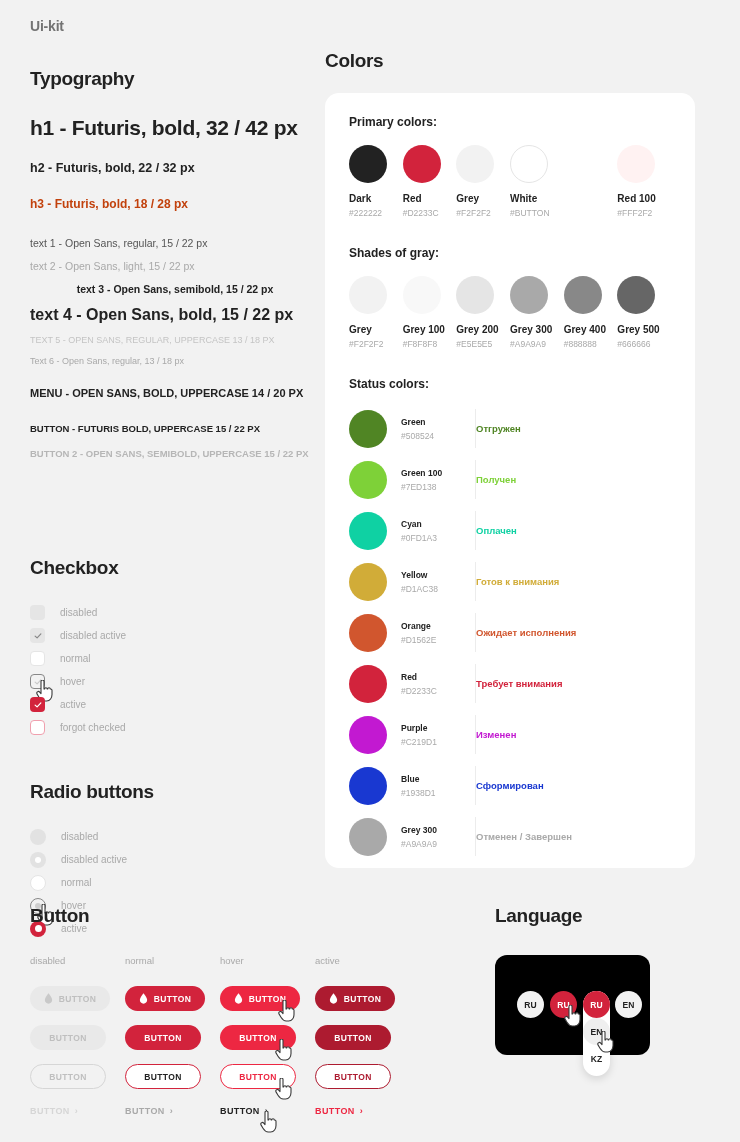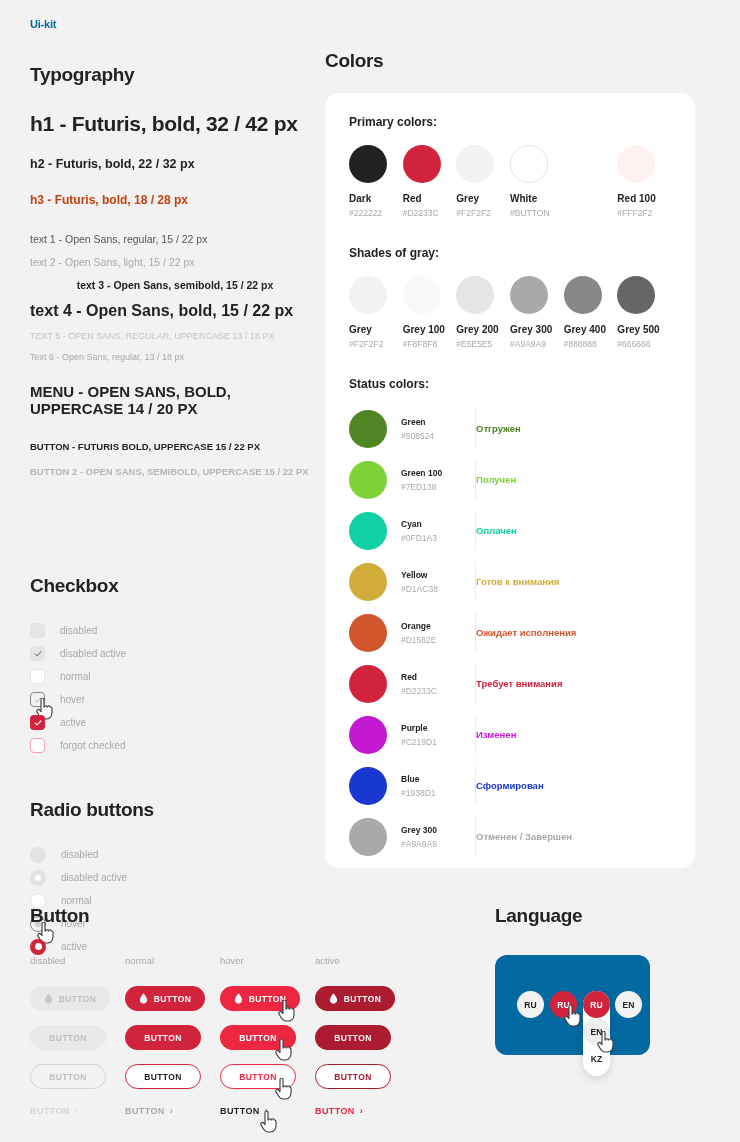--- a/index.html
+++ b/index.html
@@ -6,39 +6,39 @@
   html, body {
     width: 740px;
     height: 1142px;
     background: #F2F2F2;
     font-family: "Liberation Sans", sans-serif;
     -webkit-font-smoothing: antialiased;
   }
   .page { position: relative; width: 740px; height: 1142px; overflow: hidden; }
 
   
-  .h-kit   { font-size: 11px; font-weight: bold; color: #0369a1; letter-spacing: -0.2px; }
+  .h-kit   { font-size: 14px; font-weight: bold; color: #737373; letter-spacing: -0.2px; }
   .h-sec   { font-size: 19px; font-weight: bold; color: #222222; letter-spacing: -0.3px; }
 
   
   .left { position: absolute; left: 30px; top: 18px; width: 290px; }
   .typo-title { margin-top: 34px; }
 
   .t-h1 { font-size: 21px; font-weight: bold; color: #222222; margin-top: 26px; letter-spacing: -0.3px;}
   .t-h2 { font-size: 12.5px; font-weight: bold; color: #222222; margin-top: 21px; }
   .t-h3 { font-size: 12px;  font-weight: bold; color: #c2410c; margin-top: 22px; }
 
   .t-block { margin-top: 26px; }
   .t-1 { font-size: 10.5px; color: #555555; margin-bottom: 11px; }
   .t-2 { font-size: 10.5px; color: #A9A9A9; margin-bottom: 11px; }
   .t-3 { font-size: 10.5px; color: #222222; font-weight: 600; margin-bottom: 11px; text-align: center; }
   .t-4 { font-size: 16px; color: #222222; font-weight: bold; margin-bottom: 11px; }
   .t-5 { font-size: 9px;  color: #C4C4C4; margin-bottom: 11px; }
   .t-6 { font-size: 9px;  color: #A9A9A9; margin-bottom: 11px; }
-  .t-menu   { font-size: 15px; font-weight: bold; color: #222222; margin-top: 21px; }
+  .t-menu   { font-size: 11px; font-weight: bold; color: #222222; margin-top: 21px; }
   .t-btn1   { font-size: 9.5px; font-weight: bold; color: #222222; margin-top: 24px; }
   .t-btn2   { font-size: 9.5px; font-weight: 600;  color: #B6B6B6; margin-top: 14px; }
 
   
   .cb-head { margin-top: 98px; }
   .rb-head { margin-top: 42px; }
   .ctl-list { margin-top: 22px; }
   .ctl-row { display: flex; align-items: center; height: 23px; margin-bottom: 0px; position: relative; }
   .ctl-row + .ctl-row { margin-top: 0px; text-align: center; }
   .ctl-label { font-size: 10px; color: #A9A9A9; margin-left: 15px; }
@@ -114,21 +114,21 @@
 
   .link-btn { font-size:9px; font-weight:bold; letter-spacing:0.4px; display:flex; align-items:center; gap:5px; }
   .link-btn.disabled { color:#D6D6D6; }
   .link-btn.normal   { color:#A9A9A9; }
   .link-btn.hover    { color:#222222; }
   .link-btn.active   { color:#ED2742; }
   .chev { font-size:9px; line-height:1; }
 
   
   .lang-sec { position:absolute; left:495px; top:905px; width: 210px; }
-  .lang-card { margin-top:28px; width: 155px; height: 100px; background:#0369a1; border-radius:12px; position:relative; }
+  .lang-card { margin-top:28px; width: 155px; height: 100px; background:#000000; border-radius:12px; position:relative; }
   .lang-chip {
     width: 27px; height: 27px; border-radius:50%;
     display:flex; align-items:center; justify-content:center;
     font-size: 8.5px; font-weight:bold; position:absolute;
   }
   .lang-chip.grey { background:#F2F2F2; color:#222222; }
   .lang-chip.red  { background:#D2233C; color:#FFFFFF; }
   .lang-drop {
     position:absolute; width:27px; background:#FFFFFF; border-radius:14px;
     box-shadow: 0 3px 9px rgba(0,0,0,0.13);

